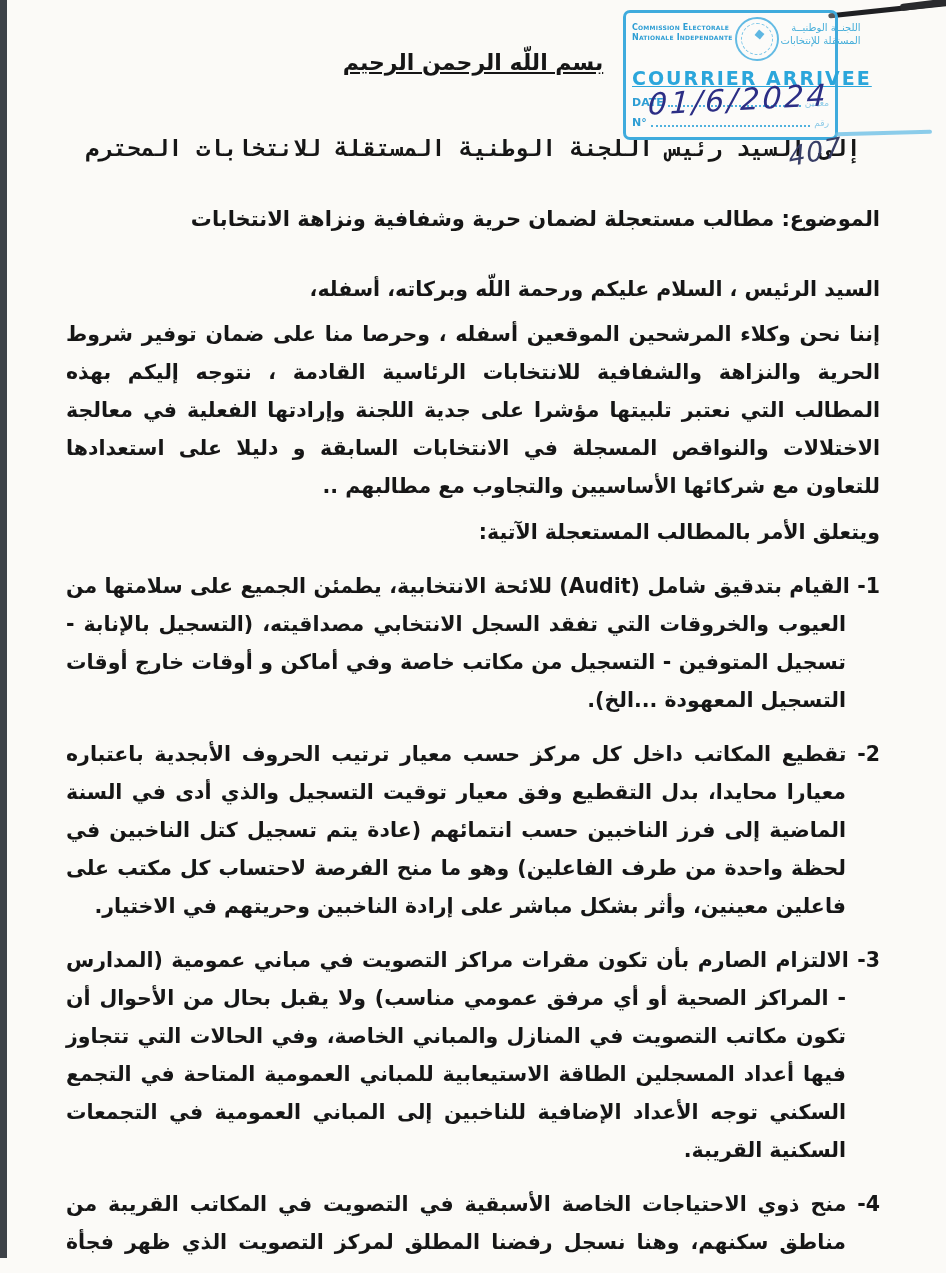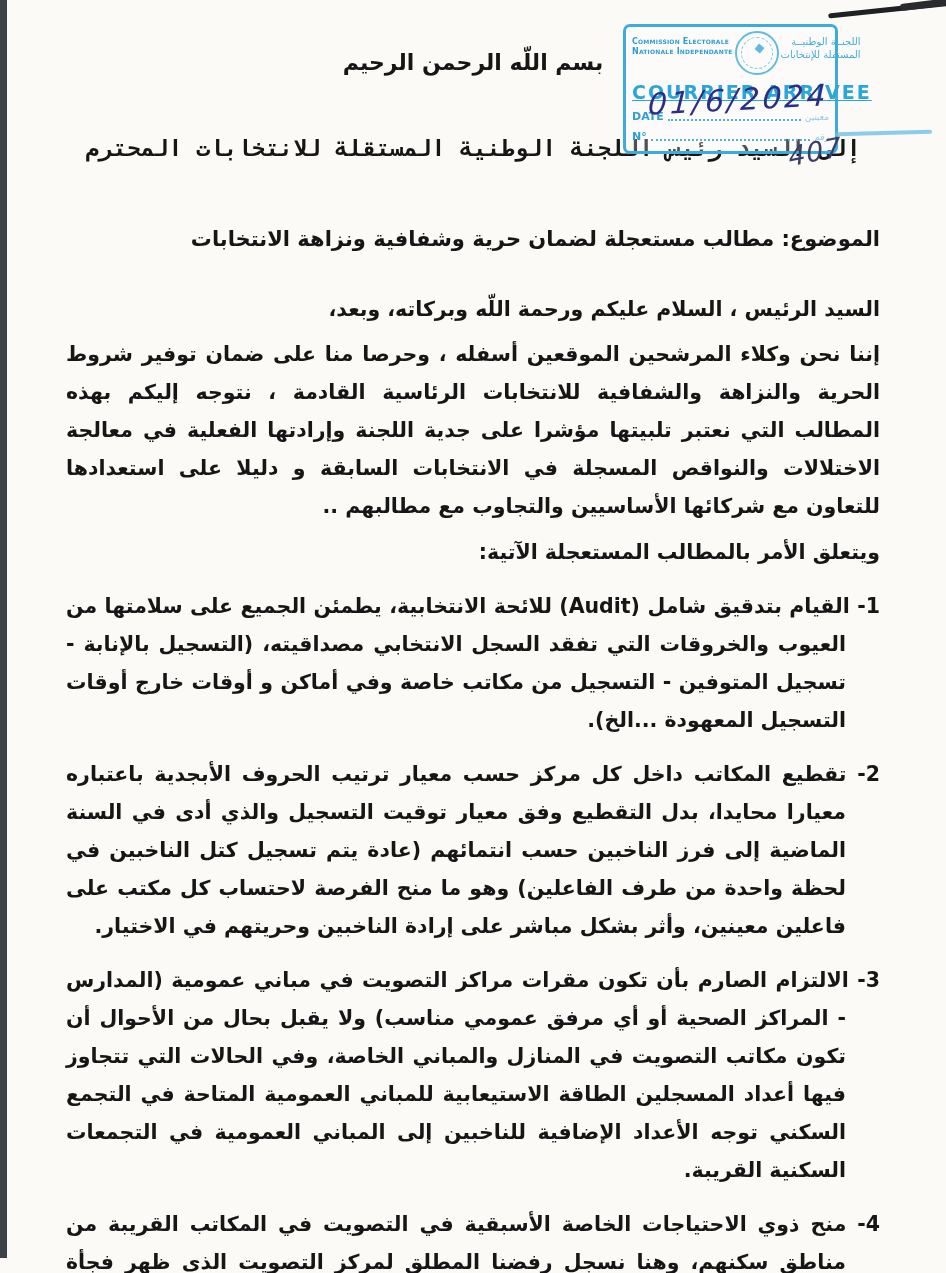--- a/index.html
+++ b/index.html
@@ -30,21 +30,21 @@
   .corner-streak2 {
     position: absolute; left: 900px; top: 1px;
     width: 50px; height: 7px;
     background: #2a2b2e;
     border-radius: 3px;
     transform: rotate(-7deg);
   }
 
   
   .stamp {
-    position: absolute; left: 623px; top: 24px;
+    position: absolute; left: 623px; top: 10px;
     width: 215px; height: 130px;
     border: 3px solid #3fabdd;
     border-radius: 7px;
     box-sizing: border-box;
     padding: 4px 6px 2px 6px;
     background: rgba(255,255,255,0.25);
   }
   .stamp-header { display: flex; align-items: flex-start; justify-content: space-between; height: 48px; }
   .stamp-fr {
     font-size: 8px; line-height: 10px; font-weight: 700;
@@ -101,28 +101,28 @@
   .hw-number {
     left: 788px; top: 136px; font-size: 27px;
     color: #383e66; transform: rotate(-11deg) skewX(-5deg);
     letter-spacing: 1px;
   }
 
   
   .content { padding: 0 66px; }
   .bismillah {
     margin: 50px 0 0 0; text-align: center;
-    font-size: 22px; font-weight: 700;
+    font-size: 22px; font-weight: 700; text-decoration: underline;
   }
   .addressee {
     margin-top: 60px; text-align: center;
     font-size: 23px; font-weight: 700; font-family: Liberation Mono, monospace;
   }
   .subject {
-    margin-top: 64px; text-align: right;
+    margin-top: 44px; text-align: right;
     font-size: 21px; font-weight: 700;
   }
   .greeting {
     margin-top: 46px; text-align: right;
     font-size: 20.5px; font-weight: 600;
   }
   .para {
     margin-top: 14px;
     font-size: 20.5px; font-weight: 700;
     line-height: 38px;
@@ -180,21 +180,21 @@
   </div>
   <div class="stamp-smear"></div>
 
   <div class="hw hw-date">01/6/2024</div>
   <div class="hw hw-number">407</div>
 
   <div class="content">
     <div class="bismillah" dir="rtl">بسم اللّه الرحمن الرحيم</div>
     <div class="addressee" dir="rtl">إلى السيد رئيس اللجنة الوطنية المستقلة للانتخابات المحترم</div>
     <div class="subject" dir="rtl">الموضوع: مطالب مستعجلة لضمان حرية وشفافية ونزاهة الانتخابات</div>
-    <div class="greeting" dir="rtl">السيد الرئيس ، السلام عليكم ورحمة اللّه وبركاته، وبعد،</div>
+    <div class="greeting" dir="rtl">السيد الرئيس ، السلام عليكم ورحمة اللّه وبركاته، أسفله،</div>
     <div class="para" dir="rtl">إننا نحن وكلاء المرشحين الموقعين أسفله ، وحرصا منا على ضمان توفير شروط الحرية والنزاهة والشفافية للانتخابات الرئاسية القادمة ، نتوجه إليكم بهذه المطالب التي نعتبر تلبيتها مؤشرا على جدية اللجنة وإرادتها الفعلية في معالجة الاختلالات والنواقص المسجلة في الانتخابات السابقة و دليلا على استعدادها للتعاون مع شركائها الأساسيين والتجاوب مع مطالبهم ..</div>
     <div class="list-intro" dir="rtl">ويتعلق الأمر بالمطالب المستعجلة الآتية:</div>
 
     <div class="demand" dir="rtl">
       <span class="demand-number">1-</span>
       <span class="demand-text">القيام بتدقيق شامل (Audit) للائحة الانتخابية، يطمئن الجميع على سلامتها من العيوب والخروقات التي تفقد السجل الانتخابي مصداقيته، (التسجيل بالإنابة - تسجيل المتوفين - التسجيل من مكاتب خاصة وفي أماكن و أوقات خارج أوقات التسجيل المعهودة ...الخ).</span>
     </div>
     <div class="demand" dir="rtl">
       <span class="demand-number">2-</span>
       <span class="demand-text">تقطيع المكاتب داخل كل مركز حسب معيار ترتيب الحروف الأبجدية باعتباره معيارا محايدا، بدل التقطيع وفق معيار توقيت التسجيل والذي أدى في السنة الماضية إلى فرز الناخبين حسب انتمائهم (عادة يتم تسجيل كتل الناخبين في لحظة واحدة من طرف الفاعلين) وهو ما منح الفرصة لاحتساب كل مكتب على فاعلين معينين، وأثر بشكل مباشر على إرادة الناخبين وحريتهم في الاختيار.</span>

